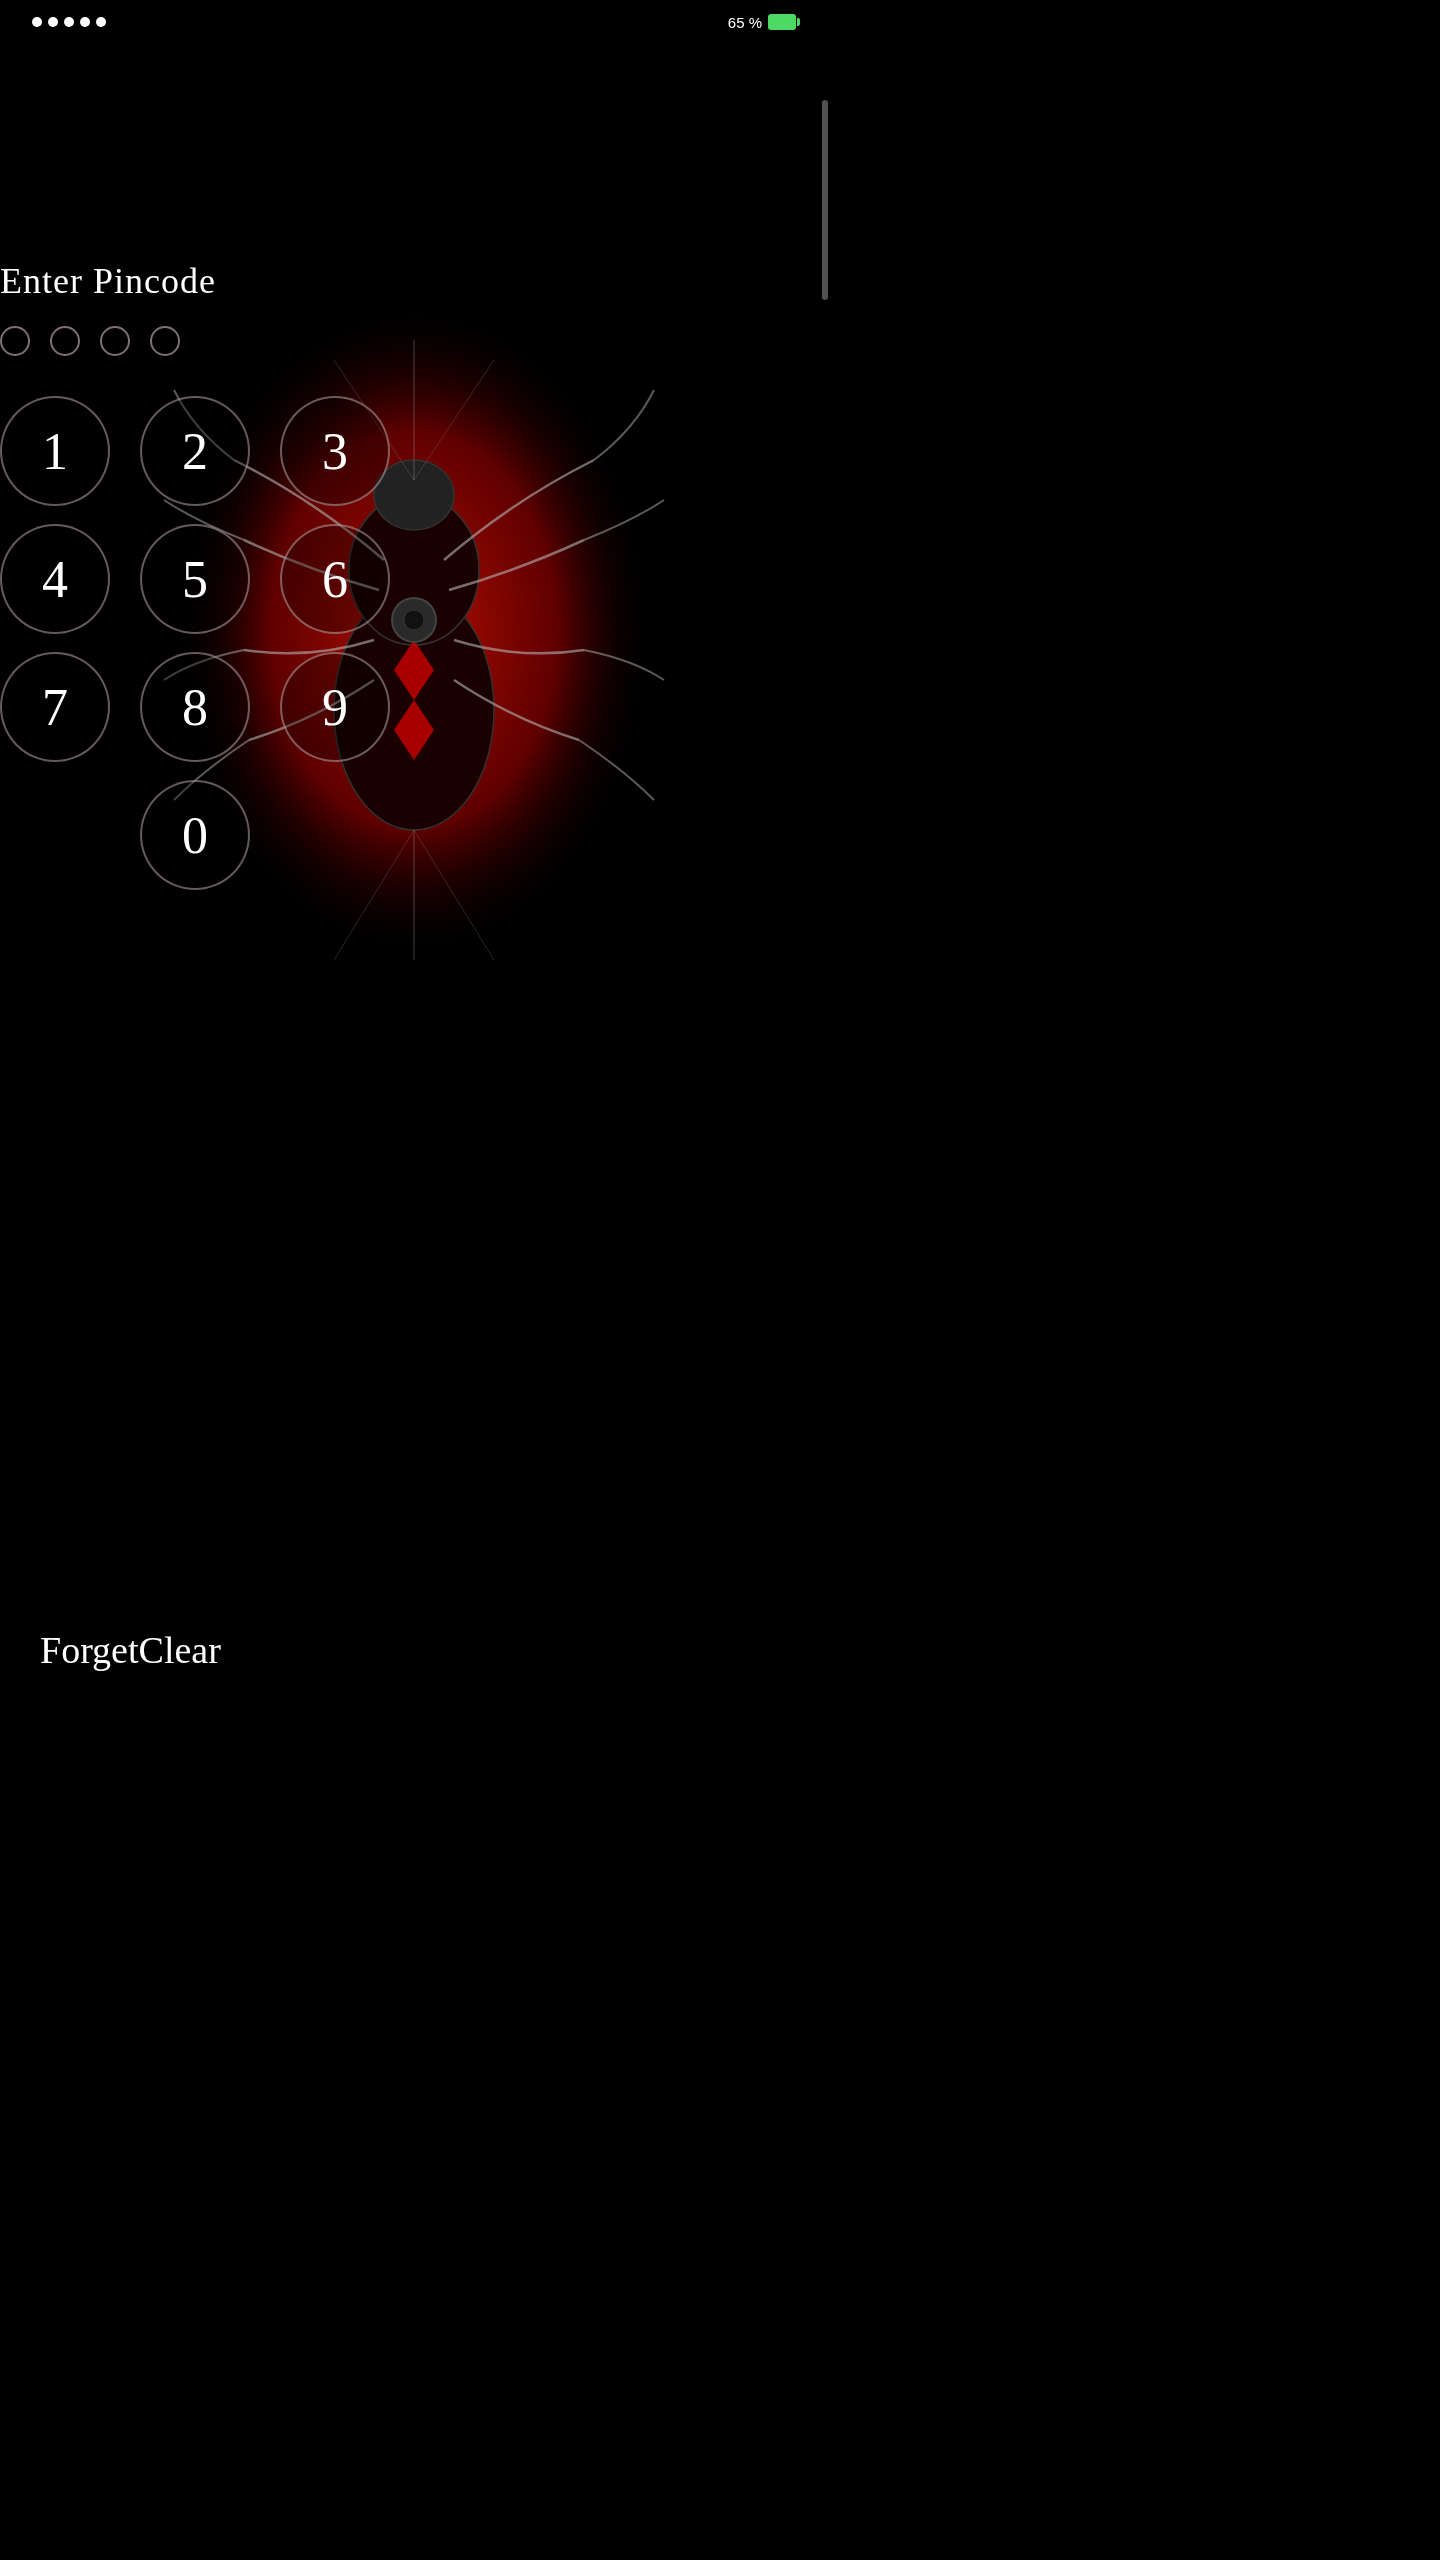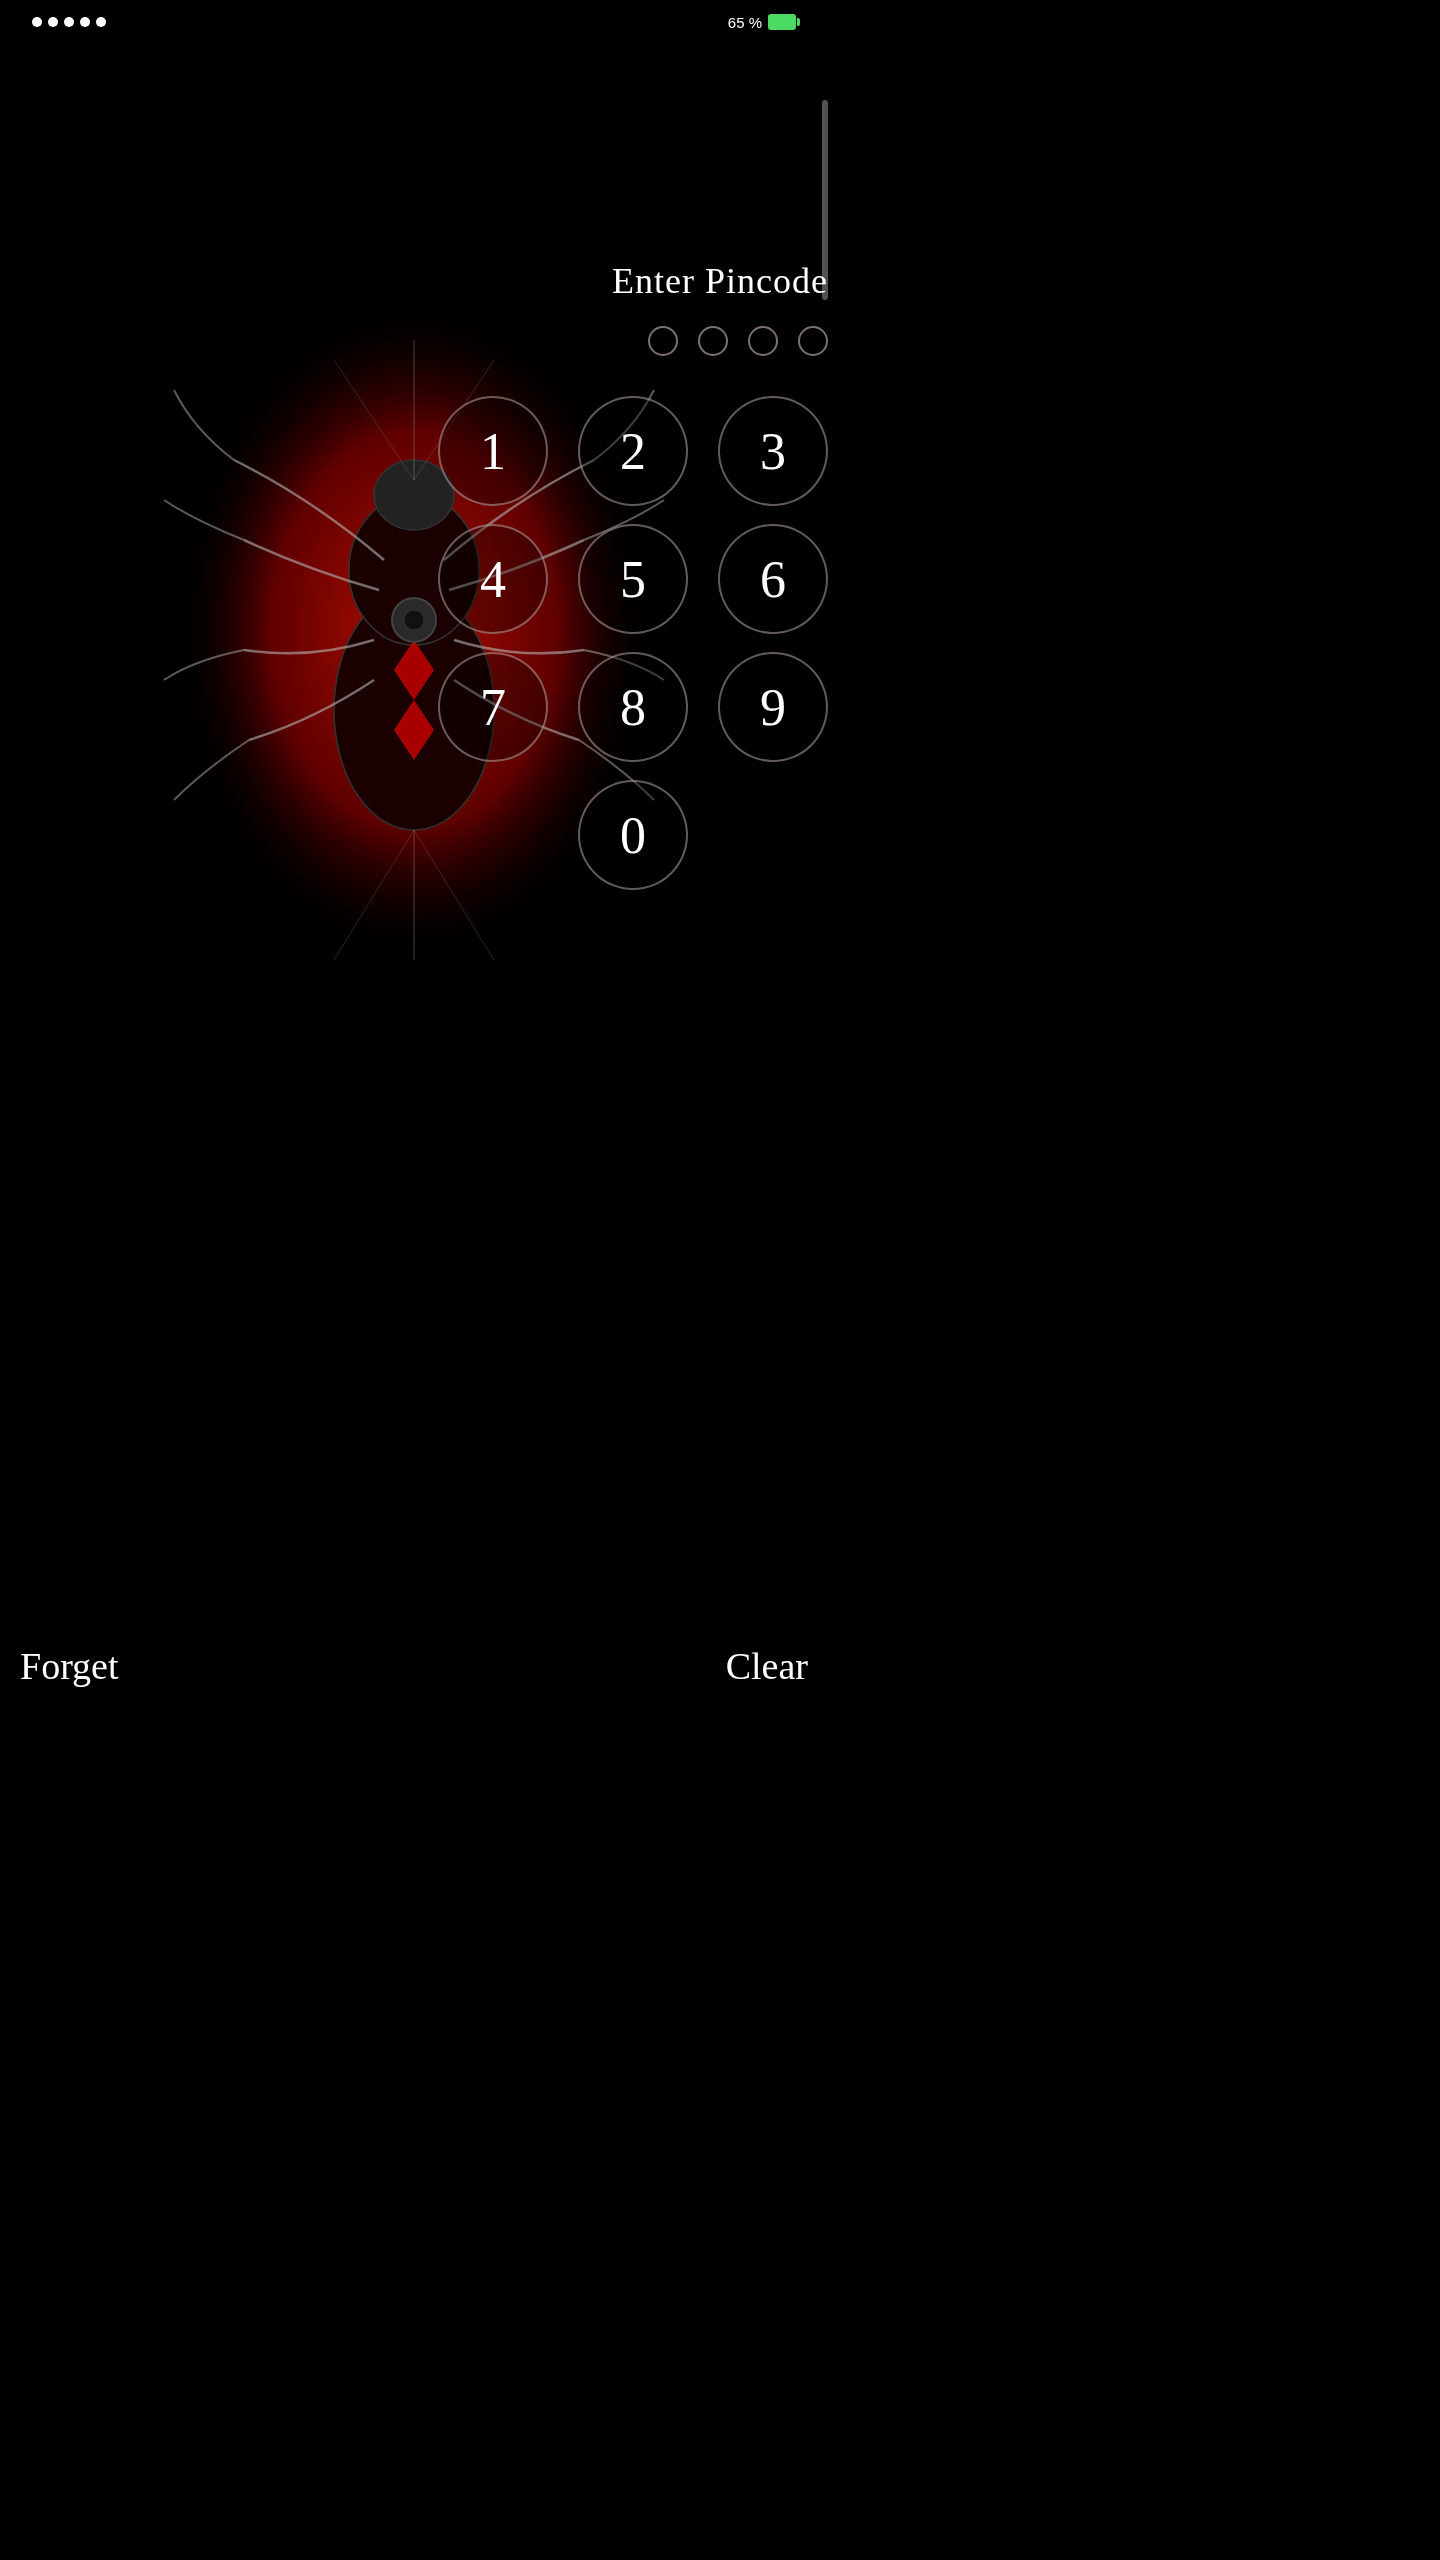--- a/index.html
+++ b/index.html
@@ -108,21 +108,21 @@
 
     
     .main-content {
       position: absolute;
       top: 0;
       left: 0;
       right: 0;
       bottom: 0;
       display: flex;
       flex-direction: column;
-      align-items: flex-end;
+      align-items: flex-start;
       z-index: 5;
     }
 
     
     .title-area {
       margin-top: 260px;
       text-align: center;
     }
 
     .enter-pincode-title {
@@ -174,26 +174,25 @@
       cursor: pointer;
       display: flex;
       align-items: center;
       justify-content: center;
       transition: background 0.1s;
     }
 
     
     .bottom-actions {
       position: absolute;
-      bottom: 104px;
+      bottom: 120px;
       left: 0;
       right: 0;
       display: flex;
-      justify-content: space-between;
-      padding: 0 20px;
+      padding: 0 40px;
       z-index: 10;
     }
 
     .action-btn {
       color: white;
       font-size: 38px;
       font-family: 'Georgia', serif;
       font-weight: normal;
       cursor: pointer;
       background: none;

